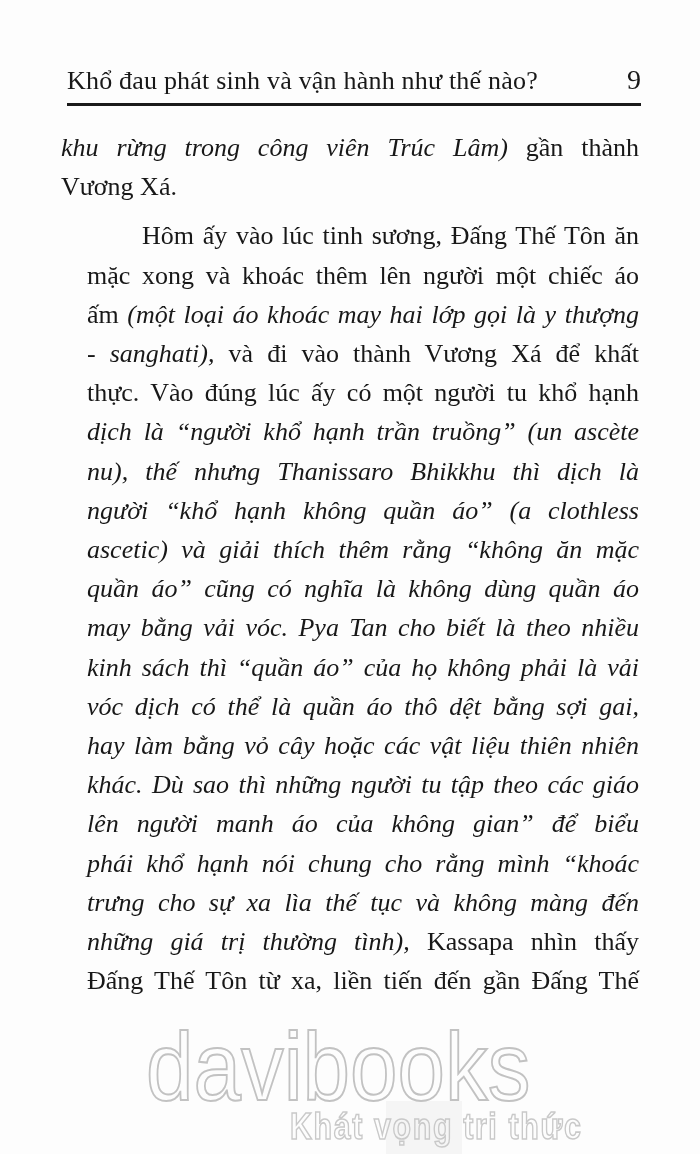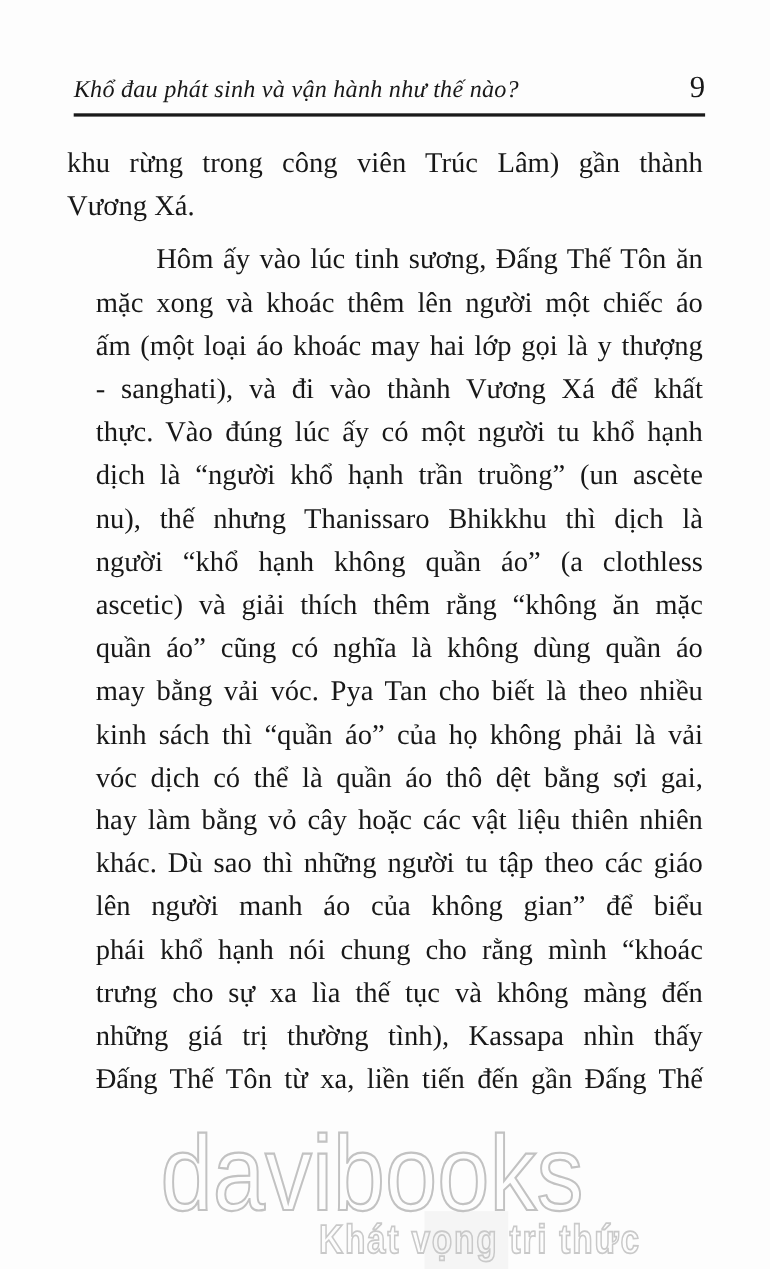--- a/index.html
+++ b/index.html
@@ -20,22 +20,21 @@
   }
   
   .running-header{
     position:absolute;
     left:67px;top:64px;width:574px;
     display:flex;justify-content:space-between;align-items:baseline;
     border-bottom:3px solid var(--rule);
     padding-bottom:7px;
   }
   .header-title{
-    font-style:italic;
-    font-size:22px;
+    font-size:26px;
     letter-spacing:.2px;
     white-space:nowrap;
   }
   .page-number{
     font-size:28px;
     font-style:normal;
   }
   
   .body-text{
     position:absolute;
@@ -48,21 +47,21 @@
   .para.indent .line:first-child{text-indent:55px;}
   .line{
     text-align:justify;
     text-align-last:justify;
     white-space:normal;
   }
   .line.no-just{
     text-align:center;
     text-align-last:left;
   }
-  .it{}
+  .it{font-style:italic;}
   .rm{font-style:normal;}
   
   .watermark{position:absolute;left:0;top:0;width:576px;height:1154px;pointer-events:none;}
   .wm-patch{
     position:absolute;left:386px;top:1101px;width:76px;height:53px;
     background:#f2f2f2;opacity:.8;
   }
   .wm-brand{
     position:absolute;left:146px;top:1018px;
     font-family:"Liberation Sans","DejaVu Sans",sans-serif;

